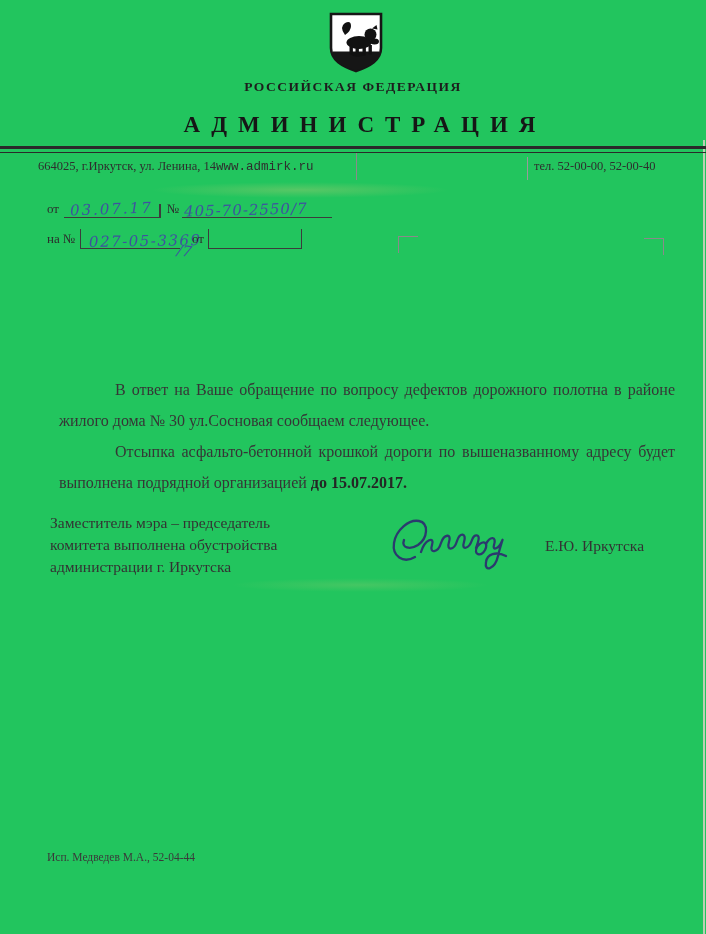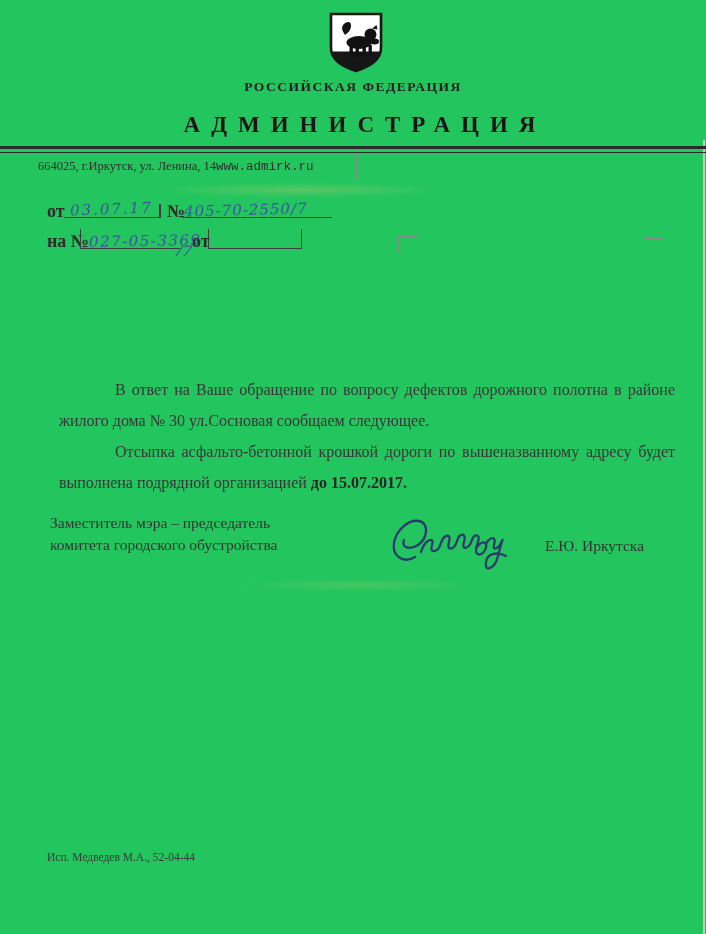--- a/index.html
+++ b/index.html
@@ -24,21 +24,21 @@
   .org{left:12px; top:112px; width:706px; text-align:center;
     font-weight:bold; font-size:23px; letter-spacing:11px; color:#161616;}
   .rule{left:0; top:146px; width:706px; height:3px;
     border-top:3px solid #2a2a2a; border-bottom:1.5px solid #2a2a2a;}
   .addr{left:38px; top:159px; font-size:12.5px; color:#2e2e2e;}
   .site{font-family:Liberation Mono, monospace;}
   .vdiv{left:356px; top:153px; width:1px; height:27px; background:#8a8a8a;}
   .phone{left:527px; top:157px; font-size:12.5px; color:#2e2e2e;
     border-left:1px solid #9a9a9a; padding:2px 0 6px 6px;}
   
-  .ref-label{font-size:18px; color:#2c2c2c;font-weight:bold;}
+  .ref-label{font-size:13px; color:#2c2c2c;}
   .u-line{border-bottom:1.5px solid #3c3c3c;}
   .tick{width:1.5px; background:#3c3c3c;}
   .hw{font-family:"DejaVu Serif", serif; font-style:italic; color:#3f51a0; white-space:nowrap;}
   .hw-date{left:6px; bottom:-1px; font-size:15px; letter-spacing:2px; transform:rotate(-2deg);}
   .hw-num{left:2px; bottom:-2px; font-size:15px; letter-spacing:1px; transform:rotate(-1.5deg);}
   .hw-in{left:8px; bottom:-2px; font-size:15px; letter-spacing:1.5px; transform:rotate(-1deg);}
   .hw-suffix{font-size:15px; transform:rotate(8deg);}
   
   .cnr{width:19px; height:16px; border-top:1px solid #8a8a8a;}
   .cnr-l{left:398px; top:236px; border-left:1px solid #8a8a8a;}
@@ -81,20 +81,21 @@
     </g>
   </svg>
   <div class="abs country">РОССИЙСКАЯ ФЕДЕРАЦИЯ</div>
   <div class="abs org">АДМИНИСТРАЦИЯ</div>
   <div class="abs rule"></div>
 
   <div class="abs addr">
     <span>664025, г.Иркутск, ул. Ленина, 14</span><span class="site">www.admirk.ru</span>
   </div>
   <div class="abs vdiv"></div>
+  <div class="abs phone">тел. 52-00-00, 52-00-40</div>
 
   <span class="abs ref-label" style="left:47px; top:201px;">от</span>
   <div class="abs u-line" style="left:64px; top:199px; width:95px; height:18px;">
     <span class="abs hw hw-date">03.07.17</span>
   </div>
   <div class="abs tick" style="left:159px; top:204px; height:14px;"></div>
   <span class="abs ref-label" style="left:167px; top:201px;">№</span>
   <div class="abs u-line" style="left:182px; top:199px; width:150px; height:18px;">
     <span class="abs hw hw-num">405-70-2550/7</span>
   </div>
@@ -110,21 +111,22 @@
   <div class="abs cnr cnr-l"></div>
   <div class="abs cnr cnr-r"></div>
 
   <div class="abs bodytext">
     <p>В ответ на Ваше обращение по вопросу дефектов дорожного полотна в районе жилого дома № 30 ул.Сосновая сообщаем следующее.</p>
     <p><span>Отсыпка асфальто-бетонной крошкой дороги по вышеназванному адресу будет выполнена подрядной организацией </span><b>до 15.07.2017.</b></p>
   </div>
 
   <div class="abs pos">
     <div>Заместитель мэра – председатель</div>
-    <div>комитета городского обустройства</div>
+    <div>комитета выполнена обустройства</div>
+    <div>администрации г. Иркутска</div>
   </div>
 
   <svg class="abs sig-svg" viewBox="0 0 135 78">
     <g fill="none" stroke="#2b3a6e" stroke-width="2.3" stroke-linecap="round" stroke-linejoin="round">
       <path d="M30,47 C18,54 7,46 9,33 C11,20 24,9 34,11 C44,13 43,28 33,35 C25,40 16,38 19,30"></path>
       <path d="M36,42 C40,29 50,26 47,35 C44,44 53,43 56,33 C59,24 67,23 64,32 C61,41 69,41 72,31 C75,22 82,23 79,32 C76,41 84,39 87,30 C89,24 96,23 93,32 L91,38 C98,29 104,32 100,40 C96,47 88,45 92,37"></path>
       <path d="M101,34 C105,26 112,26 109,35 C107,41 114,39 117,31 C119,26 115,37 113,46 C110,59 99,63 101,52 C102,44 111,41 121,46"></path>
     </g>
   </svg>
   <div class="abs signer">Е.Ю. Иркутска</div>

